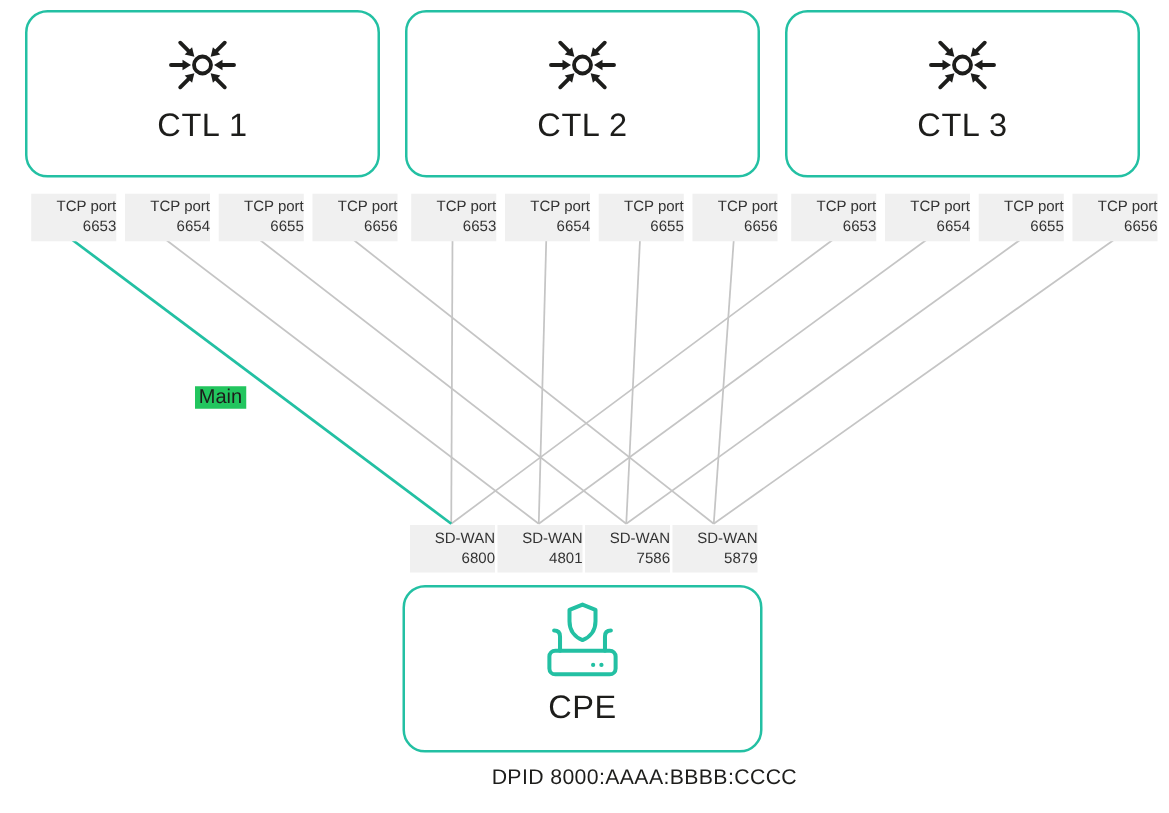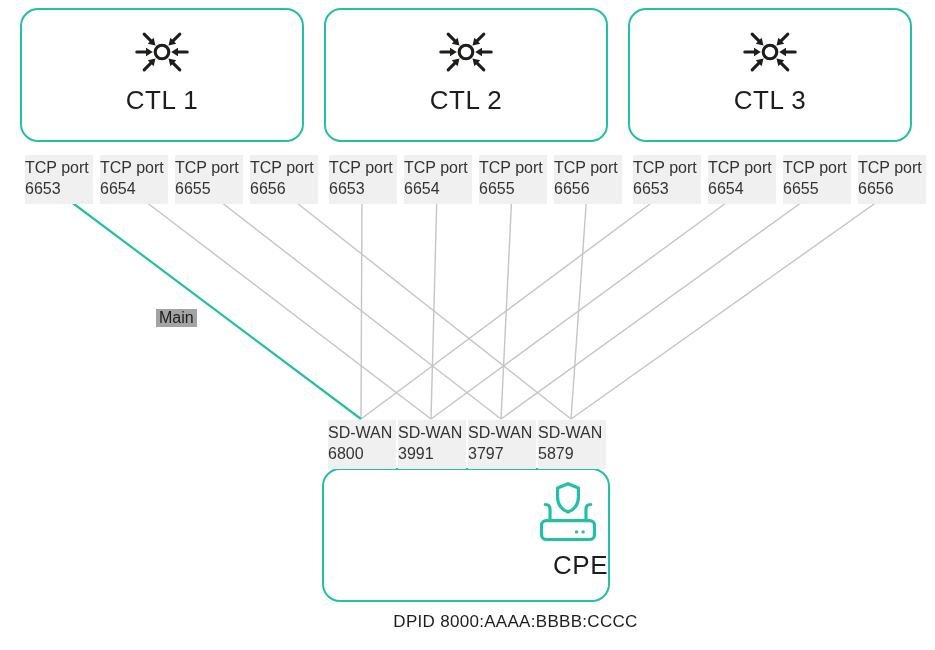--- a/index.html
+++ b/index.html
@@ -8,28 +8,28 @@
     font-family:"Liberation Sans",sans-serif;color:#1d1d1b;overflow:hidden;
   }
   .wires{position:absolute;left:0;top:0;width:935px;height:650px;}
   .nodebox{
     position:absolute;box-sizing:border-box;background:#ffffff;
     border:2px solid var(--accent,#23c0a3);border-radius:18px;
     display:flex;flex-direction:column;align-items:center;
   }
   .ctl{top:8px;width:284px;height:134px;padding-top:11px;}
   .ctl-0{left:20px;} .ctl-1{left:324px;} .ctl-2{left:628px;}
-  .cpe{left:322px;top:468px;width:288px;height:134px;padding-top:8px;align-items:flex-end;}
+  .cpe{left:322px;top:468px;width:288px;height:134px;padding-top:8px;}
   .node-name{font-size:26px;letter-spacing:.5px;margin-top:2px;color:#1d1d1b;}
   .portlabel{
     position:absolute;width:68px;box-sizing:border-box;
     background:var(--label-bg,#f0f0f0);color:#333333;
-    font-size:16px;line-height:1.3;text-align:left;padding:3px 0 4px;
+    font-size:12px;line-height:1.3;text-align:right;padding:3px 0 4px;
   }
-  .main-label{position:absolute;left:156px;top:309px;font-size:16px;color:#1d1d1b;background:#a3a3a3;padding:0 3px;}
+  .main-label{position:absolute;left:156px;top:309px;font-size:16px;color:#1d1d1b;background:#22c55e;padding:0 3px;}
   .dpid{position:absolute;left:0;top:612px;width:935px;text-align:center;font-size:17px;letter-spacing:.3px;color:#1d1d1b;margin-left:48px;}
 </style>
 </head>
 <body>
 
 <div class="stage" id="stage" style="--accent: #23c0a3; --label-bg: #f0f0f0;">
 
   <svg class="wires" id="wires" viewBox="0 0 935 650">
       <line x1="133" y1="192" x2="431" y2="419" stroke="#c5c5c5" stroke-width="1.4"></line>
       <line x1="208" y1="192" x2="501" y2="419" stroke="#c5c5c5" stroke-width="1.4"></line>
@@ -209,23 +209,23 @@
     <div class="portlabel" style="left: 858px; top: 155px;">
       <div>TCP port</div>
       <div>6656</div>
     </div>
     <div class="portlabel" style="left: 328px; top: 420px;">
       <div>SD-WAN</div>
       <div>6800</div>
     </div>
     <div class="portlabel" style="left: 398px; top: 420px;">
       <div>SD-WAN</div>
-      <div>3991</div>
+      <div>4801</div>
     </div>
     <div class="portlabel" style="left: 468px; top: 420px;">
       <div>SD-WAN</div>
-      <div>3797</div>
+      <div>7586</div>
     </div>
     <div class="portlabel" style="left: 538px; top: 420px;">
       <div>SD-WAN</div>
       <div>5879</div>
     </div>
   </div>
 
 </body></html>

